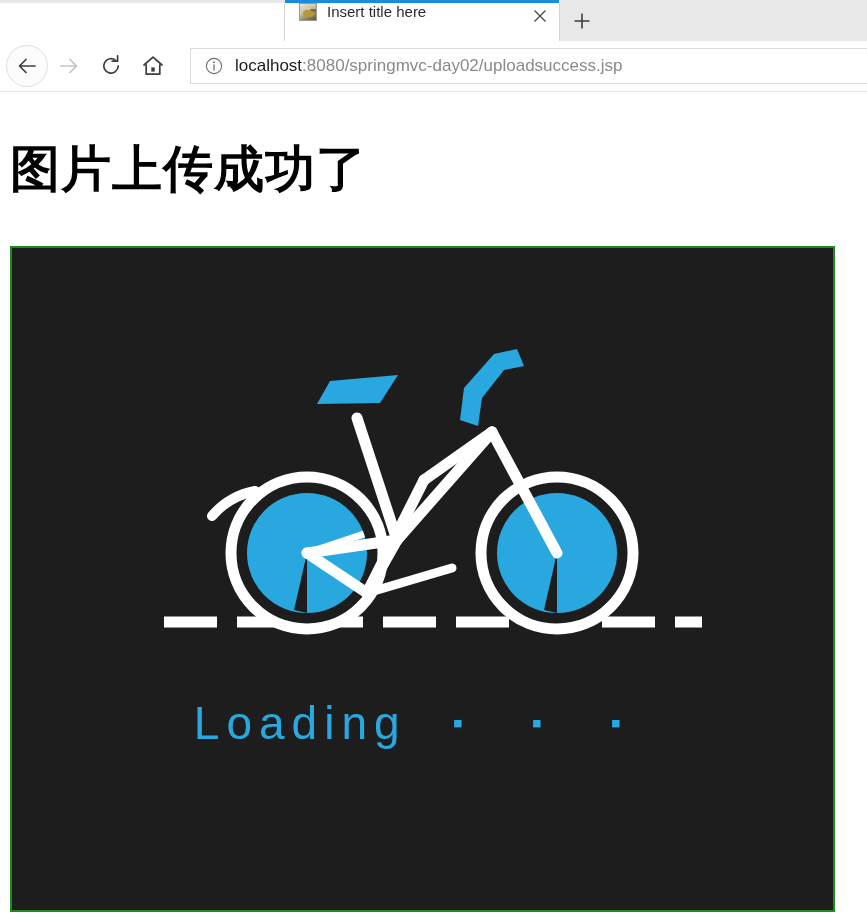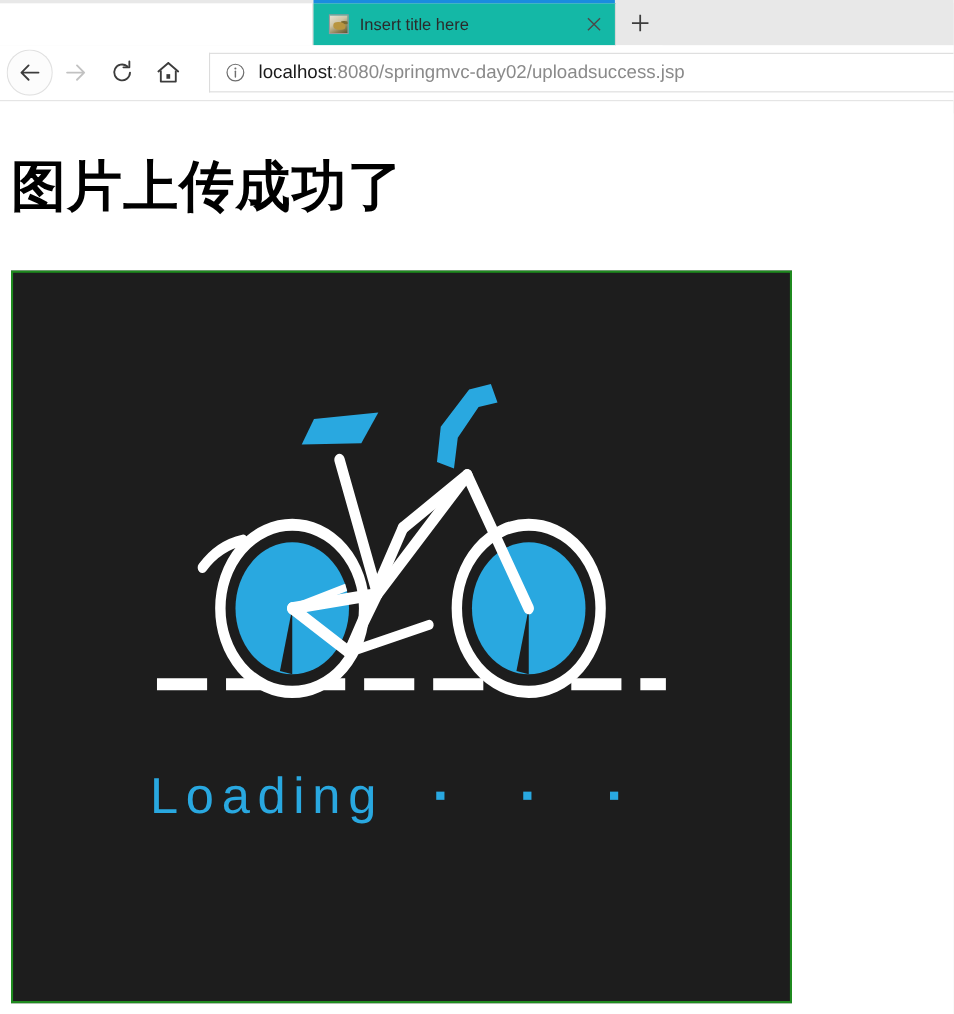--- a/index.html
+++ b/index.html
@@ -24,23 +24,22 @@
     width: 285px; height: 38px;
     background: #ffffff;
     border-right: 1px solid #d6d6d6;
     align-self: flex-start;
     margin-top: 3px;
   }
   .tab {
     position: relative;
     width: 275px;
     height: 38px;
-    background: #14b8a6;
-    display: flex;
-    align-items: center;
+    background: #ffffff;
+    display: flex;
     padding: 0 6px 0 14px;
     margin-top: 3px;
     align-self: flex-start;
     border-right: 1px solid #d6d6d6;
   }
   .tab::before {
     content: "";
     position: absolute;
     top: -3px; left: 0; right: 0;
     height: 3px;
@@ -132,21 +131,21 @@
     color: #000000;
     margin: 38px 0 0 10px;
     line-height: 1.15;
     letter-spacing: 1px;
   }
 
   .img-frame {
     position: absolute;
     left: 10px;
     top: 143px;
-    width: 710px;
+    width: 825px;
     height: 666px;
     border: 2px solid #f9a8d4;
     background: #1d1d1d;
     overflow: hidden;
   }
   .loader-svg { display:block; width:100%; height:100%; }
 
   .loading-text {
     position: absolute;
     left: 0; right: 0;

